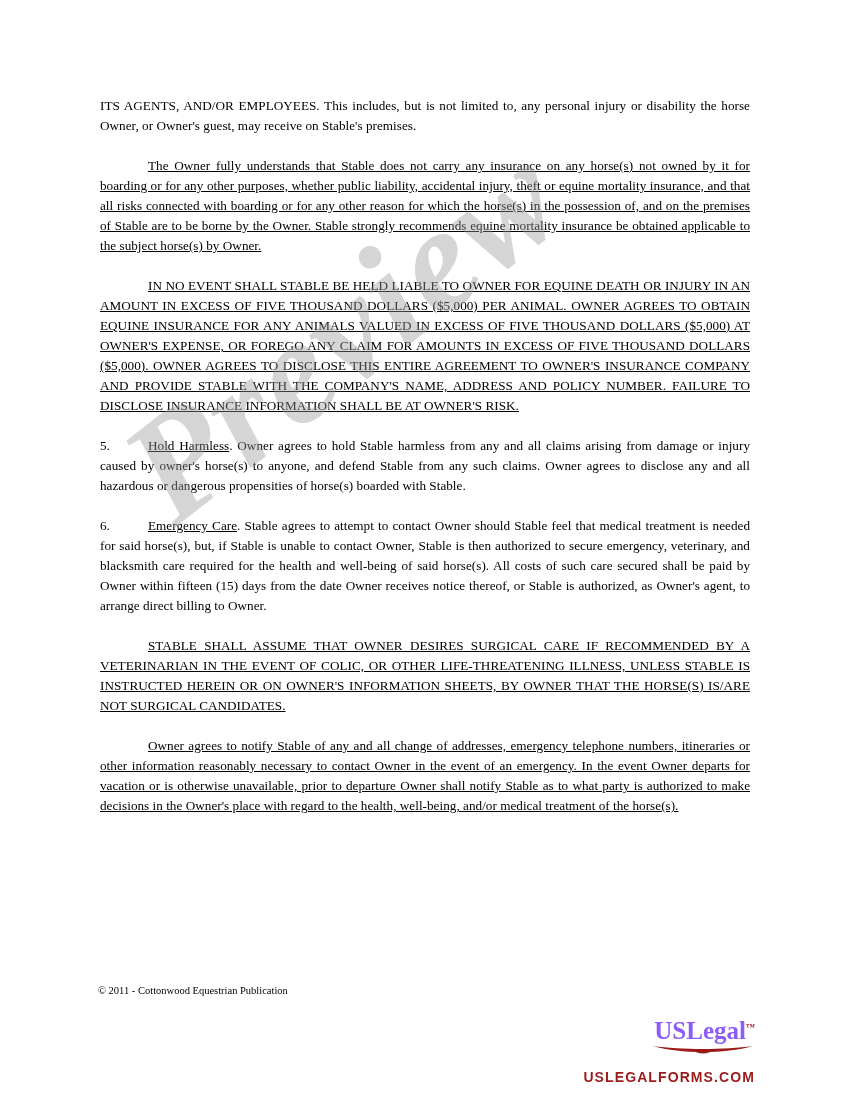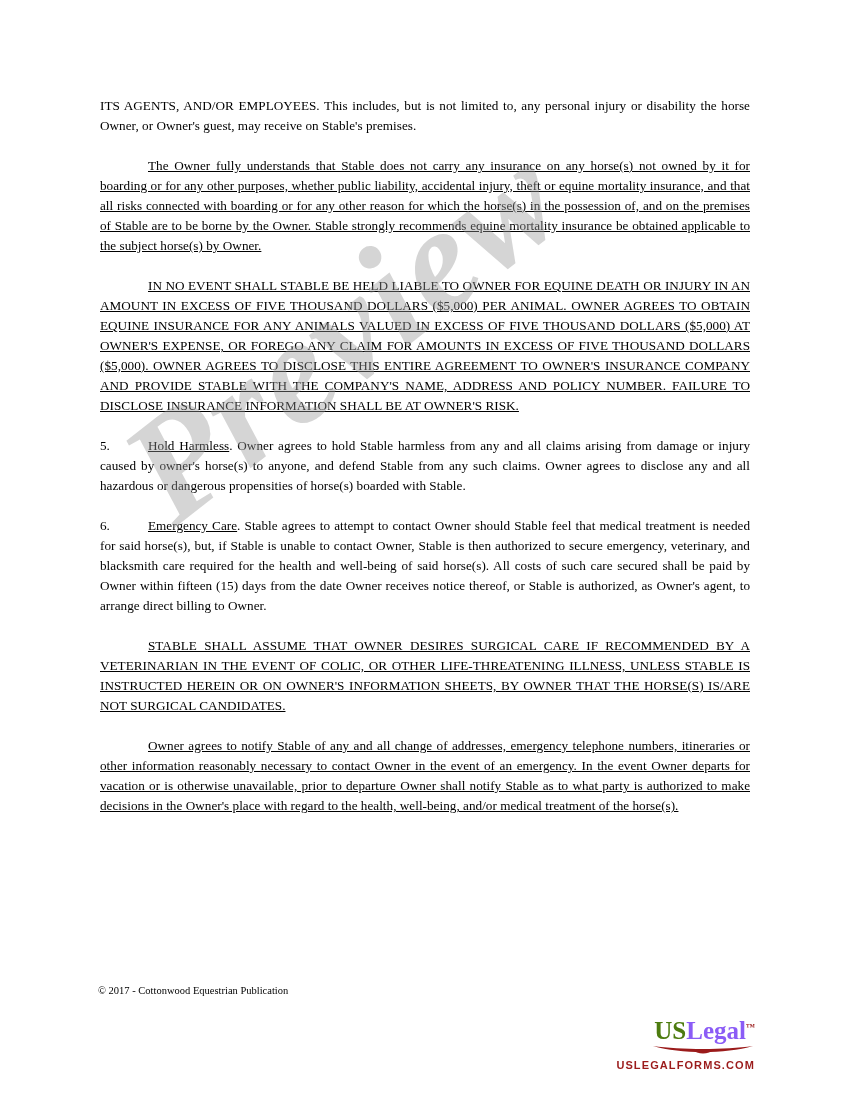--- a/index.html
+++ b/index.html
@@ -93,45 +93,45 @@
   .brand-main {
     font-family: "Liberation Serif", serif;
     font-size: 25px;
     font-weight: 700;
     color: #9b1b1b;
     letter-spacing: 0px;
     line-height: 1;
     white-space: nowrap;
   }
   .brand-main .us {
-    color: #4d7c0f;
+    color: #8b5cf6;
   }
   .brand-main .legal {
     color: #8b5cf6;
   }
   .brand-tm {
     font-size: 9px;
     vertical-align: super;
   }
   .brand-swoosh {
     margin-top: 1px;
     height: 11px;
     position: relative;
   }
   .brand-swoosh svg {
     display: block;
     margin-left: auto;
   }
   .brand-sub {
     font-family: "Liberation Sans", sans-serif;
-    font-size: 11px;
+    font-size: 14px;
     font-weight: 700;
     color: #9b1b1b;
     letter-spacing: 1.1px;
-    margin-top: 4px;
+    margin-top: 14px;
     white-space: nowrap;
   }
 </style>
 </head>
 <body>
 
 <div class="page">
 
   <div class="doc-body">
 
@@ -149,21 +149,21 @@
     <p class="para spacer-before">
       <span class="numbered">6.</span><span class="uline">Emergency Care</span><span>.  Stable agrees to attempt to contact Owner should Stable feel that medical treatment is needed for said horse(s), but, if Stable is unable to contact Owner, Stable is then authorized to secure emergency, veterinary, and blacksmith care required for the health and well-being of said horse(s).  All costs of such care secured shall be paid by Owner within fifteen (15) days from the date Owner receives notice thereof, or Stable is authorized, as Owner's agent, to arrange direct billing to Owner.</span>
     </p>
 
     <p class="para indent caps spacer-before">STABLE SHALL ASSUME THAT OWNER DESIRES SURGICAL CARE IF RECOMMENDED BY A VETERINARIAN IN THE EVENT OF COLIC, OR OTHER LIFE-THREATENING ILLNESS, UNLESS STABLE IS INSTRUCTED HEREIN OR ON OWNER'S INFORMATION SHEETS, BY OWNER THAT THE HORSE(S) IS/ARE NOT SURGICAL CANDIDATES.</p>
 
     <p class="para indent spacer-before">Owner agrees to notify Stable of any and all change of addresses, emergency telephone numbers, itineraries or other information reasonably necessary to contact Owner in the event of an emergency.  In the event Owner departs for vacation or is otherwise unavailable, prior to departure Owner shall notify Stable as to what party is authorized to make decisions in the Owner's place with regard to the health, well-being, and/or medical treatment of the horse(s).</p>
 
   </div>
 
-  <div class="footer-note">© 2017 - Cottonwood Equestrian Publication</div>
+  <div class="footer-note">© 2011 - Cottonwood Equestrian Publication</div>
 
   <div class="watermark">
     <div class="wm-text">Preview</div>
   </div>
 
   <div class="brand">
     <div class="brand-main">
       <span class="us">US</span><span class="legal">Legal</span><span class="brand-tm">™</span>
     </div>
     <div class="brand-swoosh">

